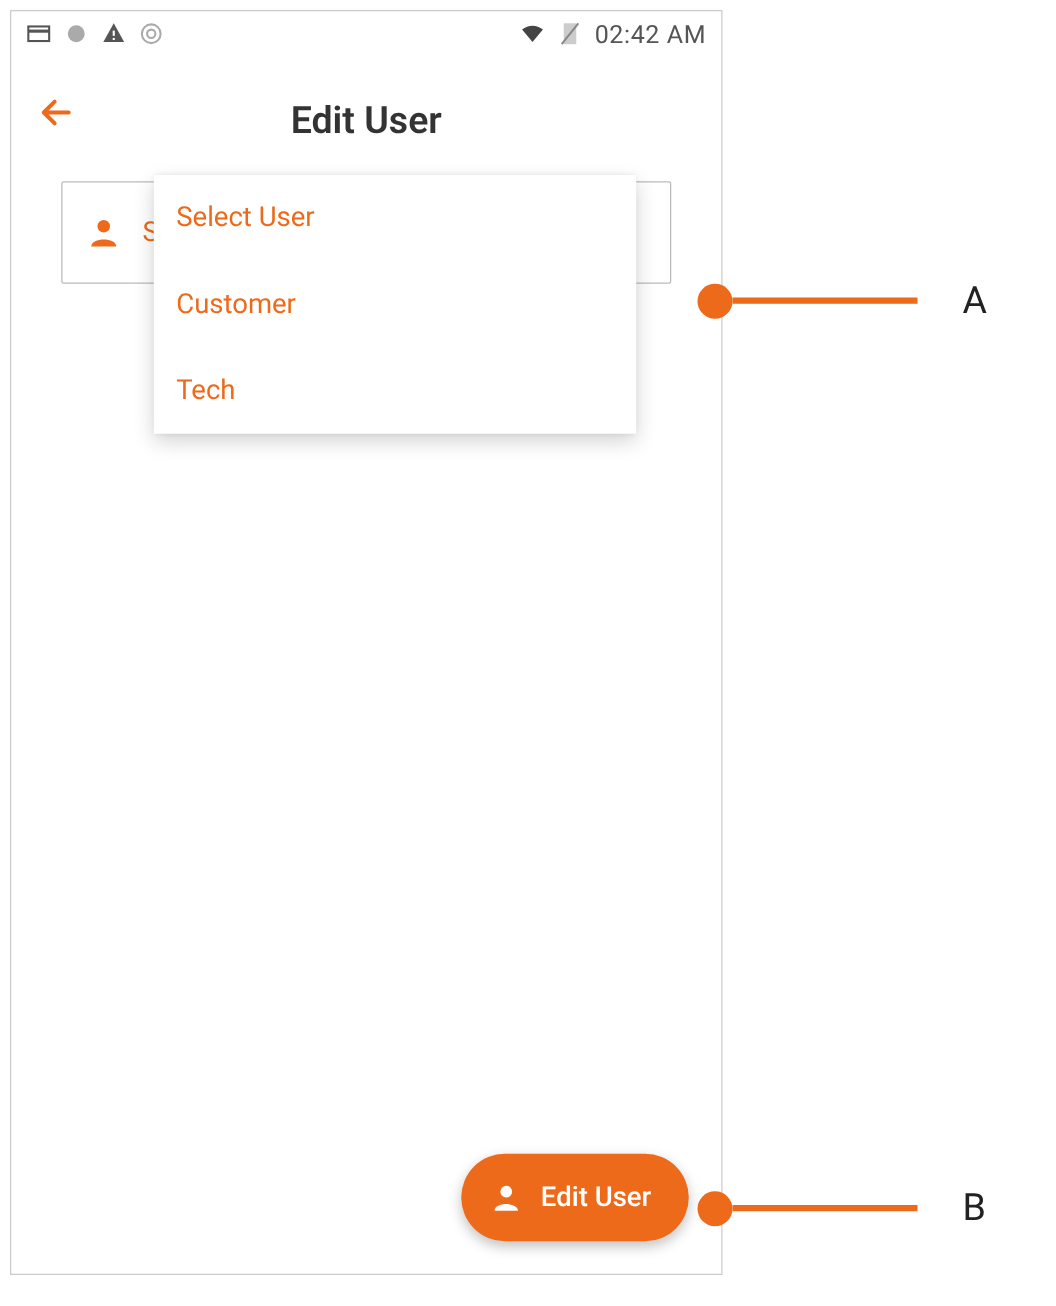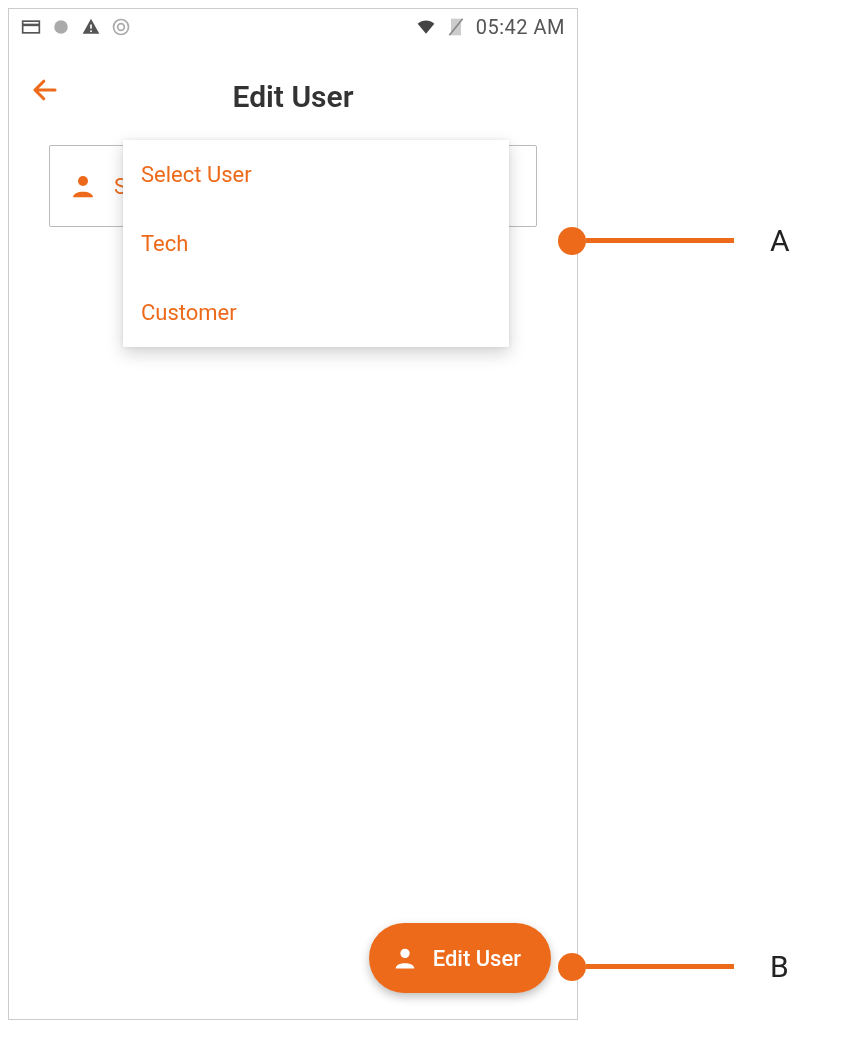--- a/index.html
+++ b/index.html
@@ -197,21 +197,21 @@
         <svg viewBox="0 0 24 24" width="22" height="22">
             <path d="M12 20 L2 8 C8 3 16 3 22 8 Z" fill="#444"></path>
           </svg>
       </span>
       <span class="status-icon">
         <svg viewBox="0 0 24 24" width="20" height="20">
             <path d="M6 2 L18 2 L18 22 L6 22 L6 8 Z" fill="#ccc"></path>
             <line x1="4" y1="22" x2="20" y2="2" stroke="#888" stroke-width="2"></line>
           </svg>
       </span>
-      <span class="status-time">05:42 AM</span>
+      <span class="status-time">02:42 AM</span>
     </div>
   </div>
 
   <div class="app-header">
     <div class="back-btn">
       <svg viewBox="0 0 24 24" width="30" height="30">
         <path d="M20 12 H5 M11 5 L4 12 L11 19" fill="none" stroke="#ed6a1a" stroke-width="2.5" stroke-linecap="round" stroke-linejoin="round"></path>
       </svg>
     </div>
     <div class="page-title">Edit User</div>
@@ -223,22 +223,22 @@
         <svg viewBox="0 0 24 24" width="30" height="30">
             <circle cx="12" cy="8" r="4" fill="#ed6a1a"></circle>
             <path d="M4 21 C4 15 20 15 20 21 Z" fill="#ed6a1a"></path>
           </svg>
       </span>
       <span class="select-placeholder">Select User</span>
     </div>
 
     <div class="dropdown">
       <div class="dropdown-item">Select User</div>
+      <div class="dropdown-item">Customer</div>
       <div class="dropdown-item">Tech</div>
-      <div class="dropdown-item">Customer</div>
     </div>
   </div>
 
   <div class="fab">
     <span class="user-icon">
       <svg viewBox="0 0 24 24" width="28" height="28">
           <circle cx="12" cy="8" r="4" fill="#fff"></circle>
           <path d="M4 21 C4 15 20 15 20 21 Z" fill="#fff"></path>
         </svg>
     </span>

